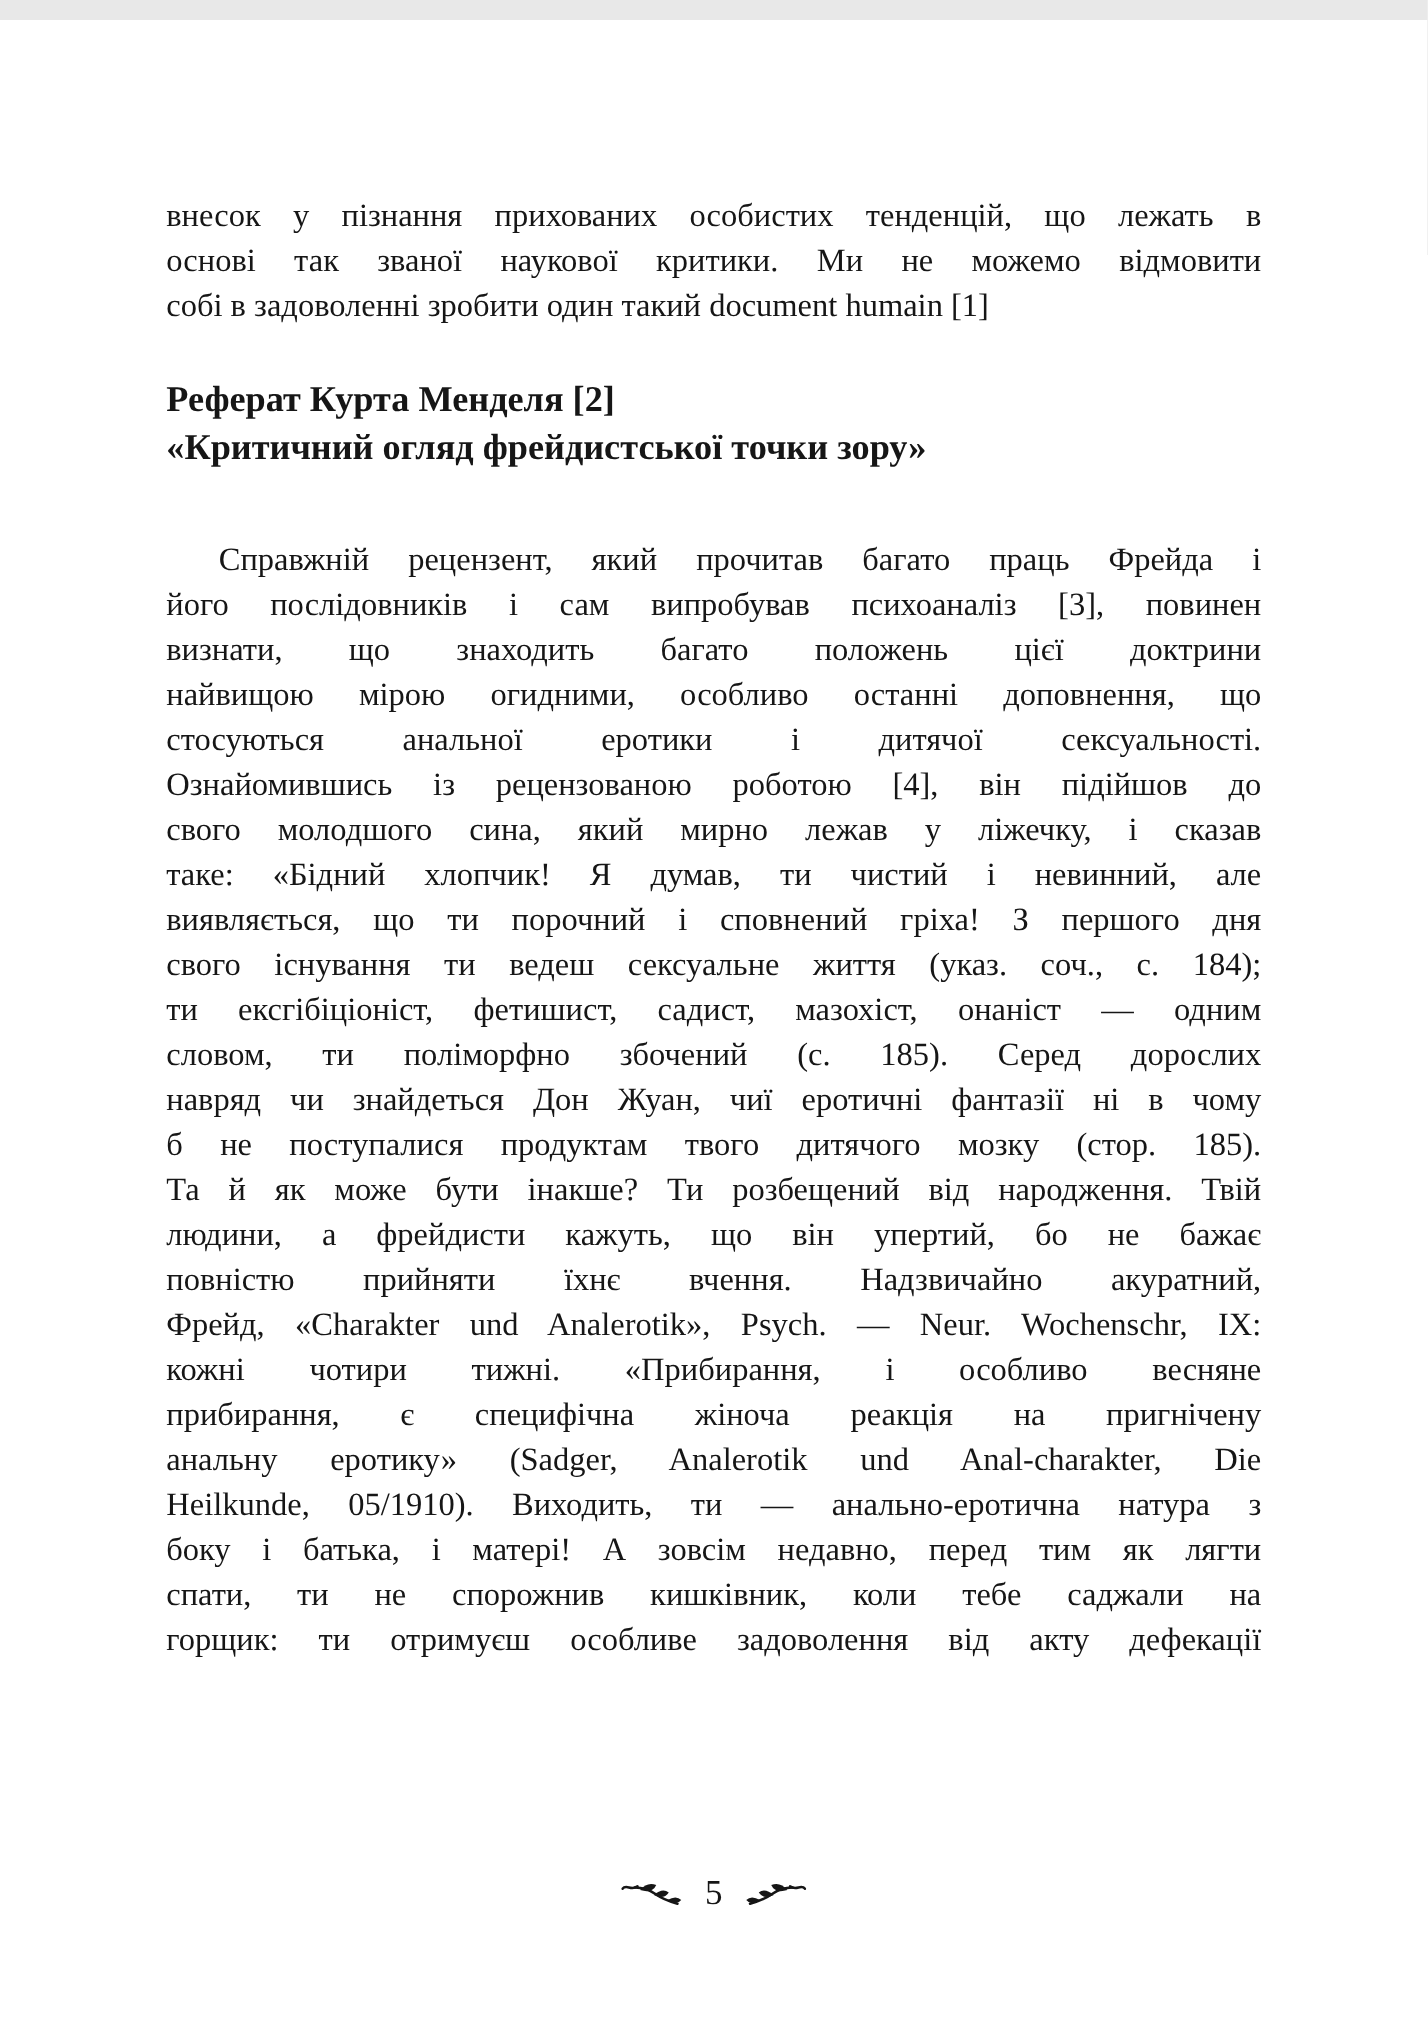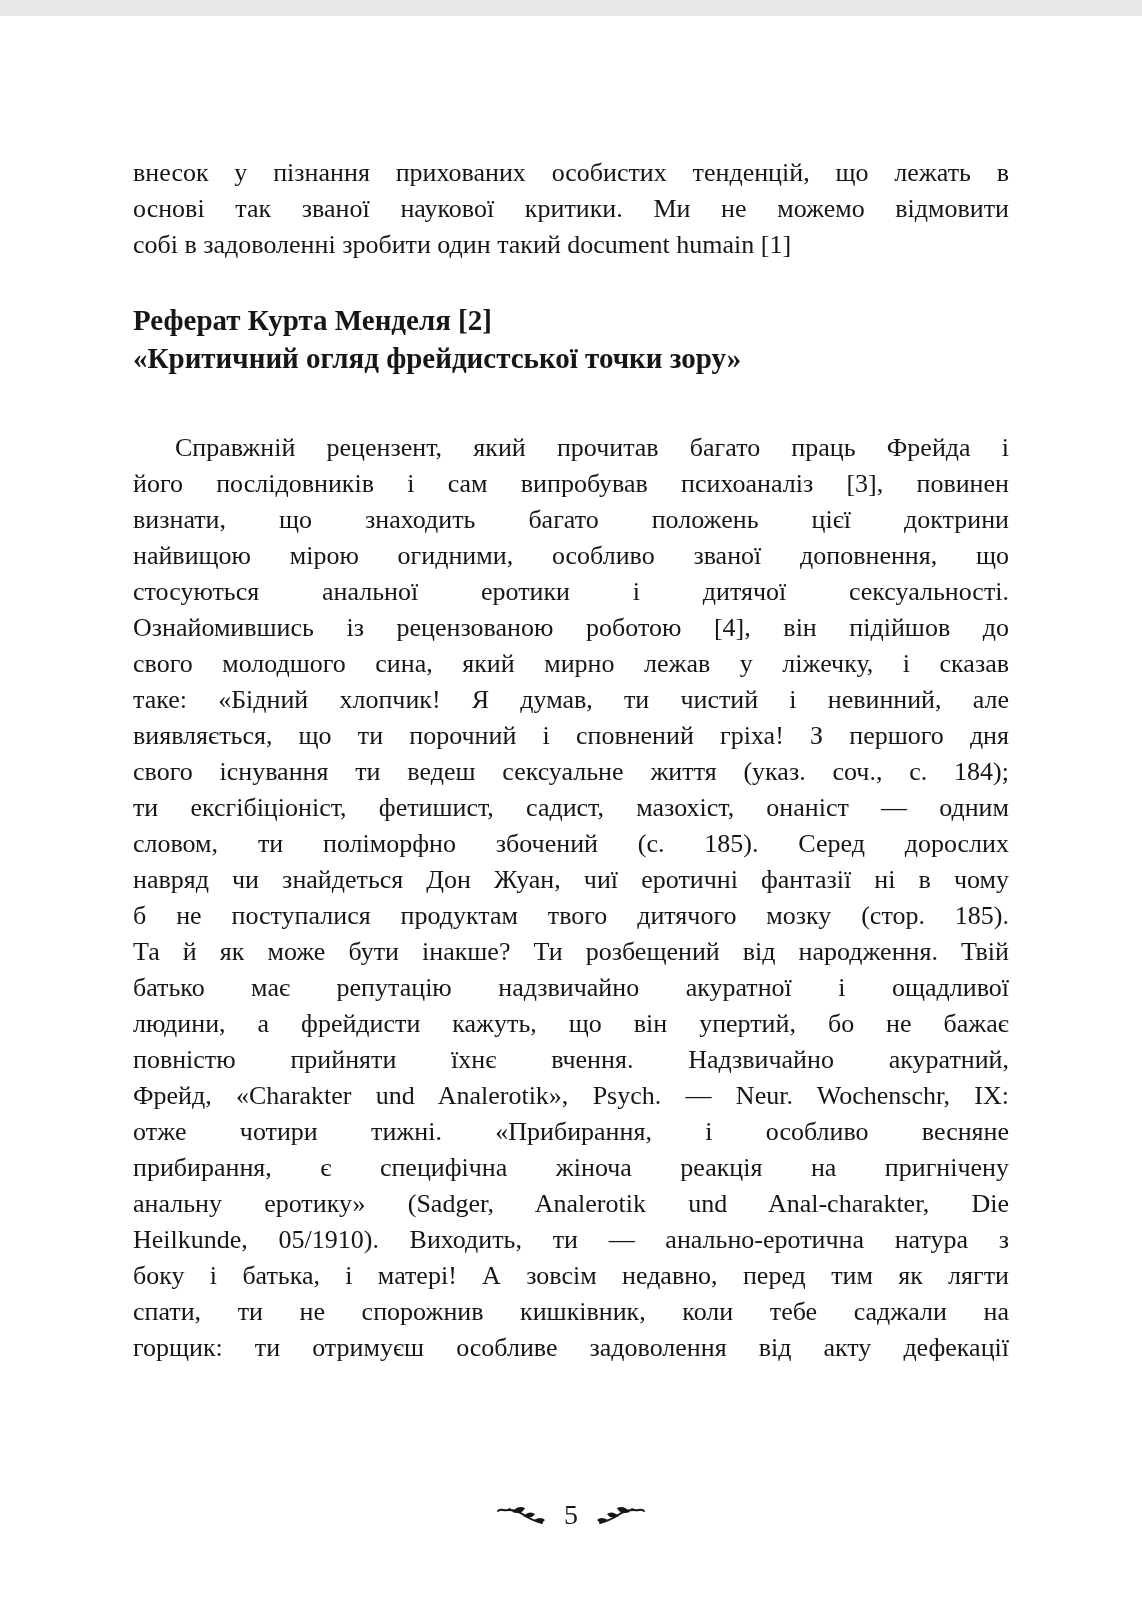--- a/index.html
+++ b/index.html
@@ -92,37 +92,36 @@
 
     <h2 class="heading">
       <div class="heading-line">Реферат Курта Менделя [2]</div>
       <div class="heading-line">«Критичний огляд фрейдистської точки зору»</div>
     </h2>
 
     <div class="para body-para">
         <div class="line">Справжній рецензент, який прочитав багато праць Фрейда і</div>
         <div class="line">його послідовників і сам випробував психоаналіз [3], повинен</div>
         <div class="line">визнати, що знаходить багато положень цієї доктрини</div>
-        <div class="line">найвищою мірою огидними, особливо званої доповнення, що</div>
+        <div class="line">найвищою мірою огидними, особливо останні доповнення, що</div>
         <div class="line">стосуються анальної еротики і дитячої сексуальності.</div>
         <div class="line">Ознайомившись із рецензованою роботою [4], він підійшов до</div>
         <div class="line">свого молодшого сина, який мирно лежав у ліжечку, і сказав</div>
         <div class="line">таке: «Бідний хлопчик! Я думав, ти чистий і невинний, але</div>
         <div class="line">виявляється, що ти порочний і сповнений гріха! З першого дня</div>
         <div class="line">свого існування ти ведеш сексуальне життя (указ. соч., с. 184);</div>
         <div class="line">ти ексгібіціоніст, фетишист, садист, мазохіст, онаніст — одним</div>
         <div class="line">словом, ти поліморфно збочений (с. 185). Серед дорослих</div>
         <div class="line">навряд чи знайдеться Дон Жуан, чиї еротичні фантазії ні в чому</div>
         <div class="line">б не поступалися продуктам твого дитячого мозку (стор. 185).</div>
         <div class="line">Та й як може бути інакше? Ти розбещений від народження. Твій</div>
-        <div class="line">батько має репутацію надзвичайно акуратної і ощадливої</div>
         <div class="line">людини, а фрейдисти кажуть, що він упертий, бо не бажає</div>
         <div class="line">повністю прийняти їхнє вчення. Надзвичайно акуратний,</div>
         <div class="line">Фрейд, «Charakter und Analerotik», Psych. — Neur. Wochenschr, IX:</div>
-        <div class="line">отже чотири тижні. «Прибирання, і особливо весняне</div>
+        <div class="line">кожні чотири тижні. «Прибирання, і особливо весняне</div>
         <div class="line">прибирання, є специфічна жіноча реакція на пригнічену</div>
         <div class="line">анальну еротику» (Sadger, Analerotik und Anal-charakter, Die</div>
         <div class="line">Heilkunde, 05/1910). Виходить, ти — анально-еротична натура з</div>
         <div class="line">боку і батька, і матері! А зовсім недавно, перед тим як лягти</div>
         <div class="line">спати, ти не спорожнив кишківник, коли тебе саджали на</div>
         <div class="line">горщик: ти отримуєш особливе задоволення від акту дефекації</div>
       </div>
 
   </div>
 

